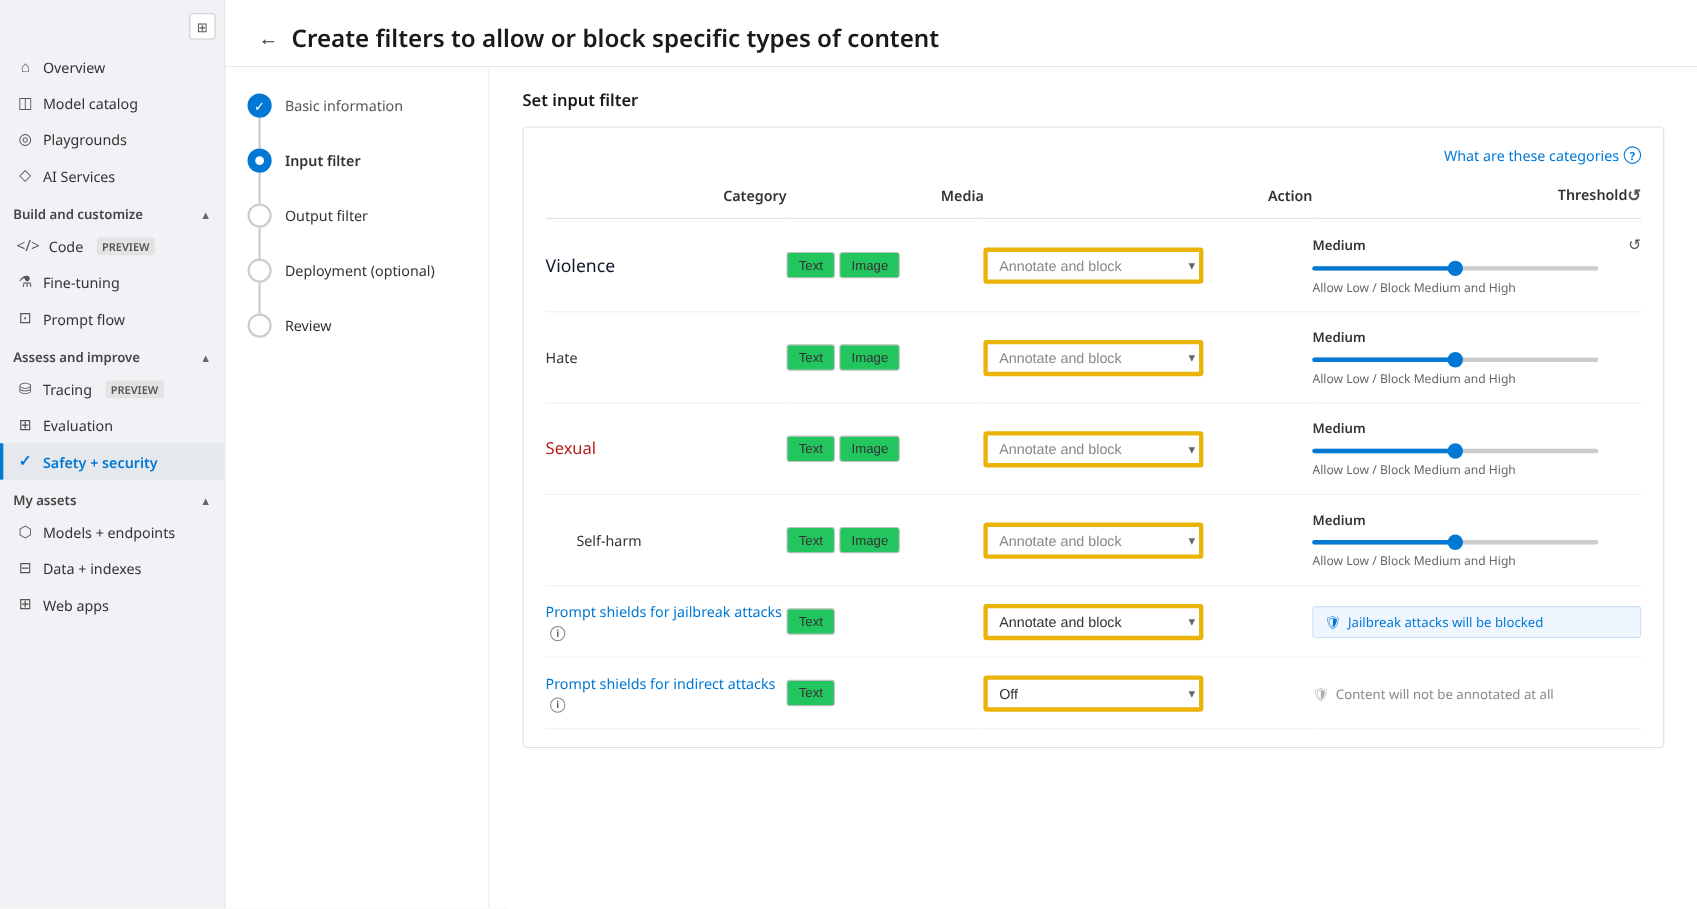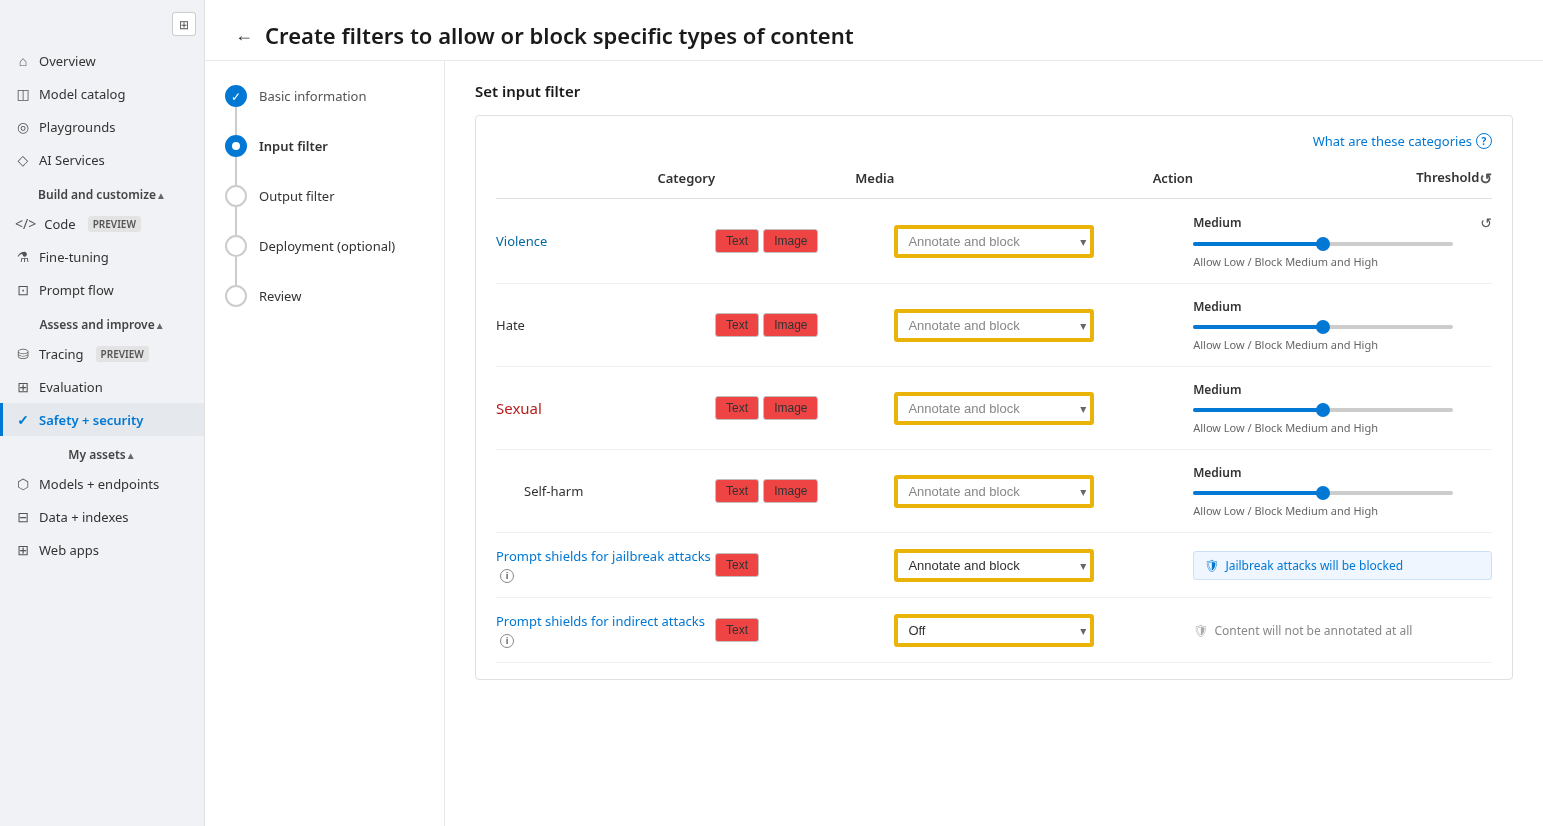--- a/index.html
+++ b/index.html
@@ -42,21 +42,21 @@
     }
     .sidebar-item.active {
       background: #e5e8ec;
       border-left: 3px solid #0078d4;
       font-weight: 600;
       color: #0078d4;
     }
     .sidebar-item .icon { font-size: 14px; color: #555; min-width: 16px; text-align: center; }
     .sidebar-item.active .icon { color: #0078d4; }
     .sidebar-section-header {
-      display: flex; align-items: center; justify-content: center;
+      display: flex; align-items: center; justify-content: space-between;
       padding: 10px 12px 4px;
       font-size: 12px;
       font-weight: 600;
       color: #444;
       cursor: pointer;
     }
     .sidebar-section-header .chevron { font-size: 10px; color: #666; }
     .badge {
       background: #e3e3e3;
       color: #555;
@@ -213,21 +213,21 @@
     .col-category { width: 22%; }
     .col-media { width: 18%; }
     .col-action { width: 30%; }
     .col-threshold { width: 30%; }
 
     .media-btns { display: flex; gap: 4px; }
     .media-btn {
       padding: 4px 10px;
       border: 1px solid #c0c0c0;
       border-radius: 3px;
-      background: #ef4444;
+      background: #22c55e;
       font-size: 12px;
       color: #333;
       cursor: pointer;
     }
 
     .action-select {
       width: 200px;
       padding: 5px 30px 5px 10px;
       border: 4px solid #eab308;
       border-radius: 3px;
@@ -416,21 +416,21 @@
               <th class="col-media">Media</th>
               <th class="col-action">Action</th>
               <th class="col-threshold">
                 <span>Threshold</span>
                 <span style="float:right;cursor:pointer;font-size:15px;color:#555;">↺</span>
               </th>
             </tr>
           </thead>
           <tbody id="filter-rows">
           <tr>
-                <td class="col-category"><span style="font-size: 13px; color: #0369a1; margin-top: 12px;">Violence</span></td>
+                <td class="col-category"><span style="font-size: 16px; color: #0f172a; margin-top: 12px;">Violence</span></td>
                 <td class="col-media">
                   <div class="media-btns">
                     <button class="media-btn">Text</button>
                     <button class="media-btn">Image</button>
                   </div>
                 </td>
                 <td class="col-action"><div class="select-wrapper"><select class="action-select"><option>Annotate and block</option><option>Annotate and block</option><option>Annotate only</option><option>Off</option></select></div></td>
                 <td class="col-threshold">
                   <div class="threshold-cell">
                     <div style="display: flex; justify-content: space-between; align-items: center;">

